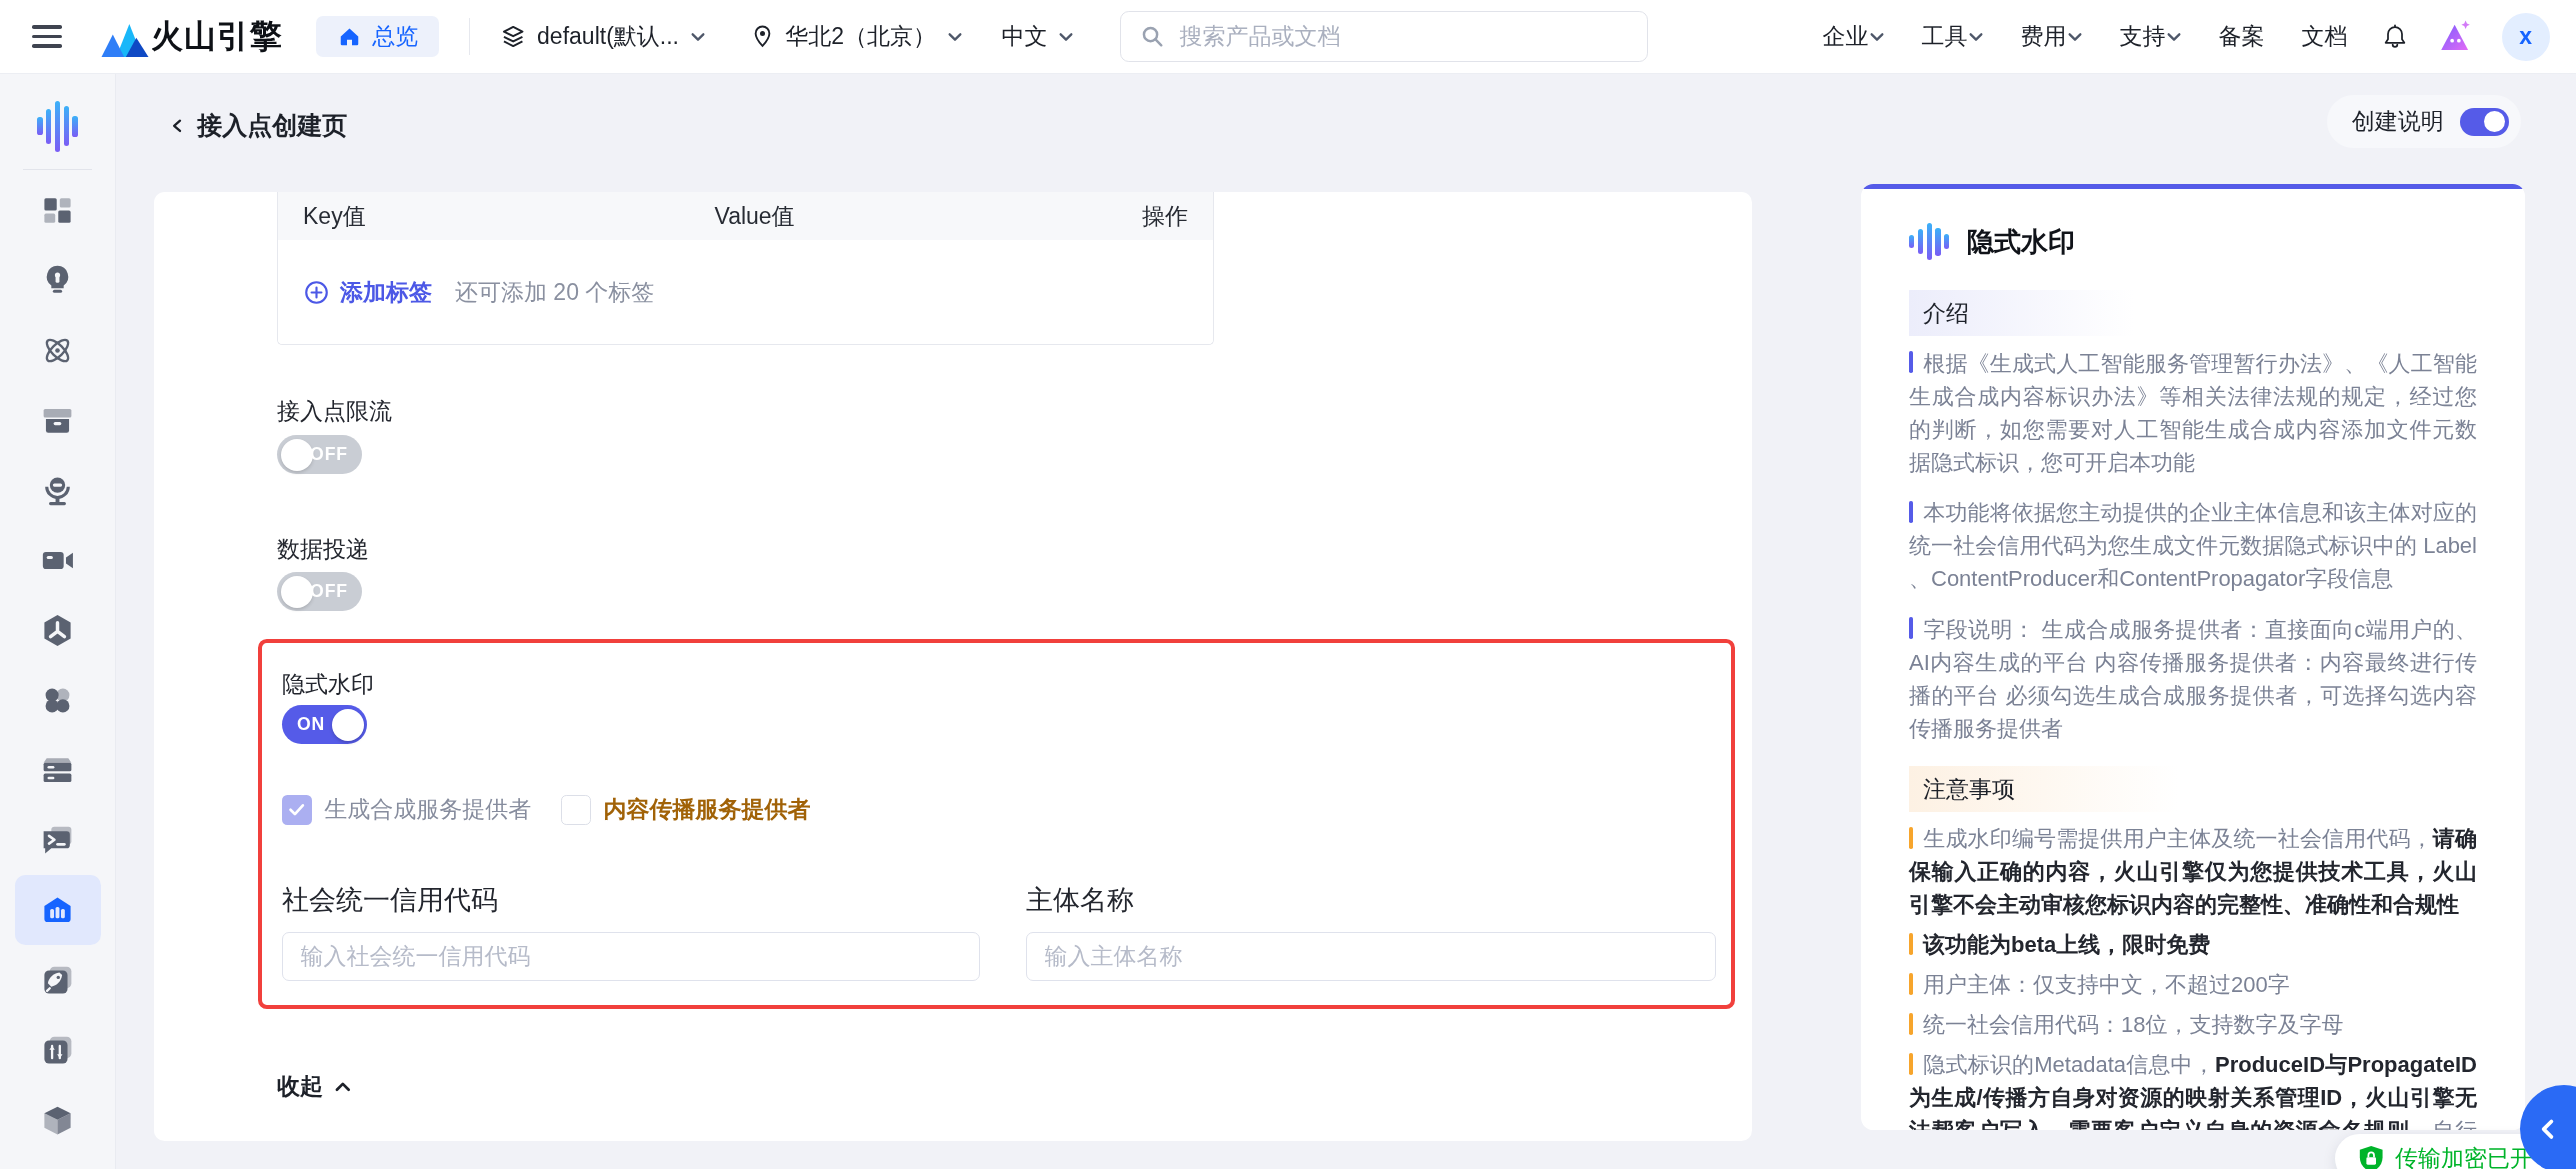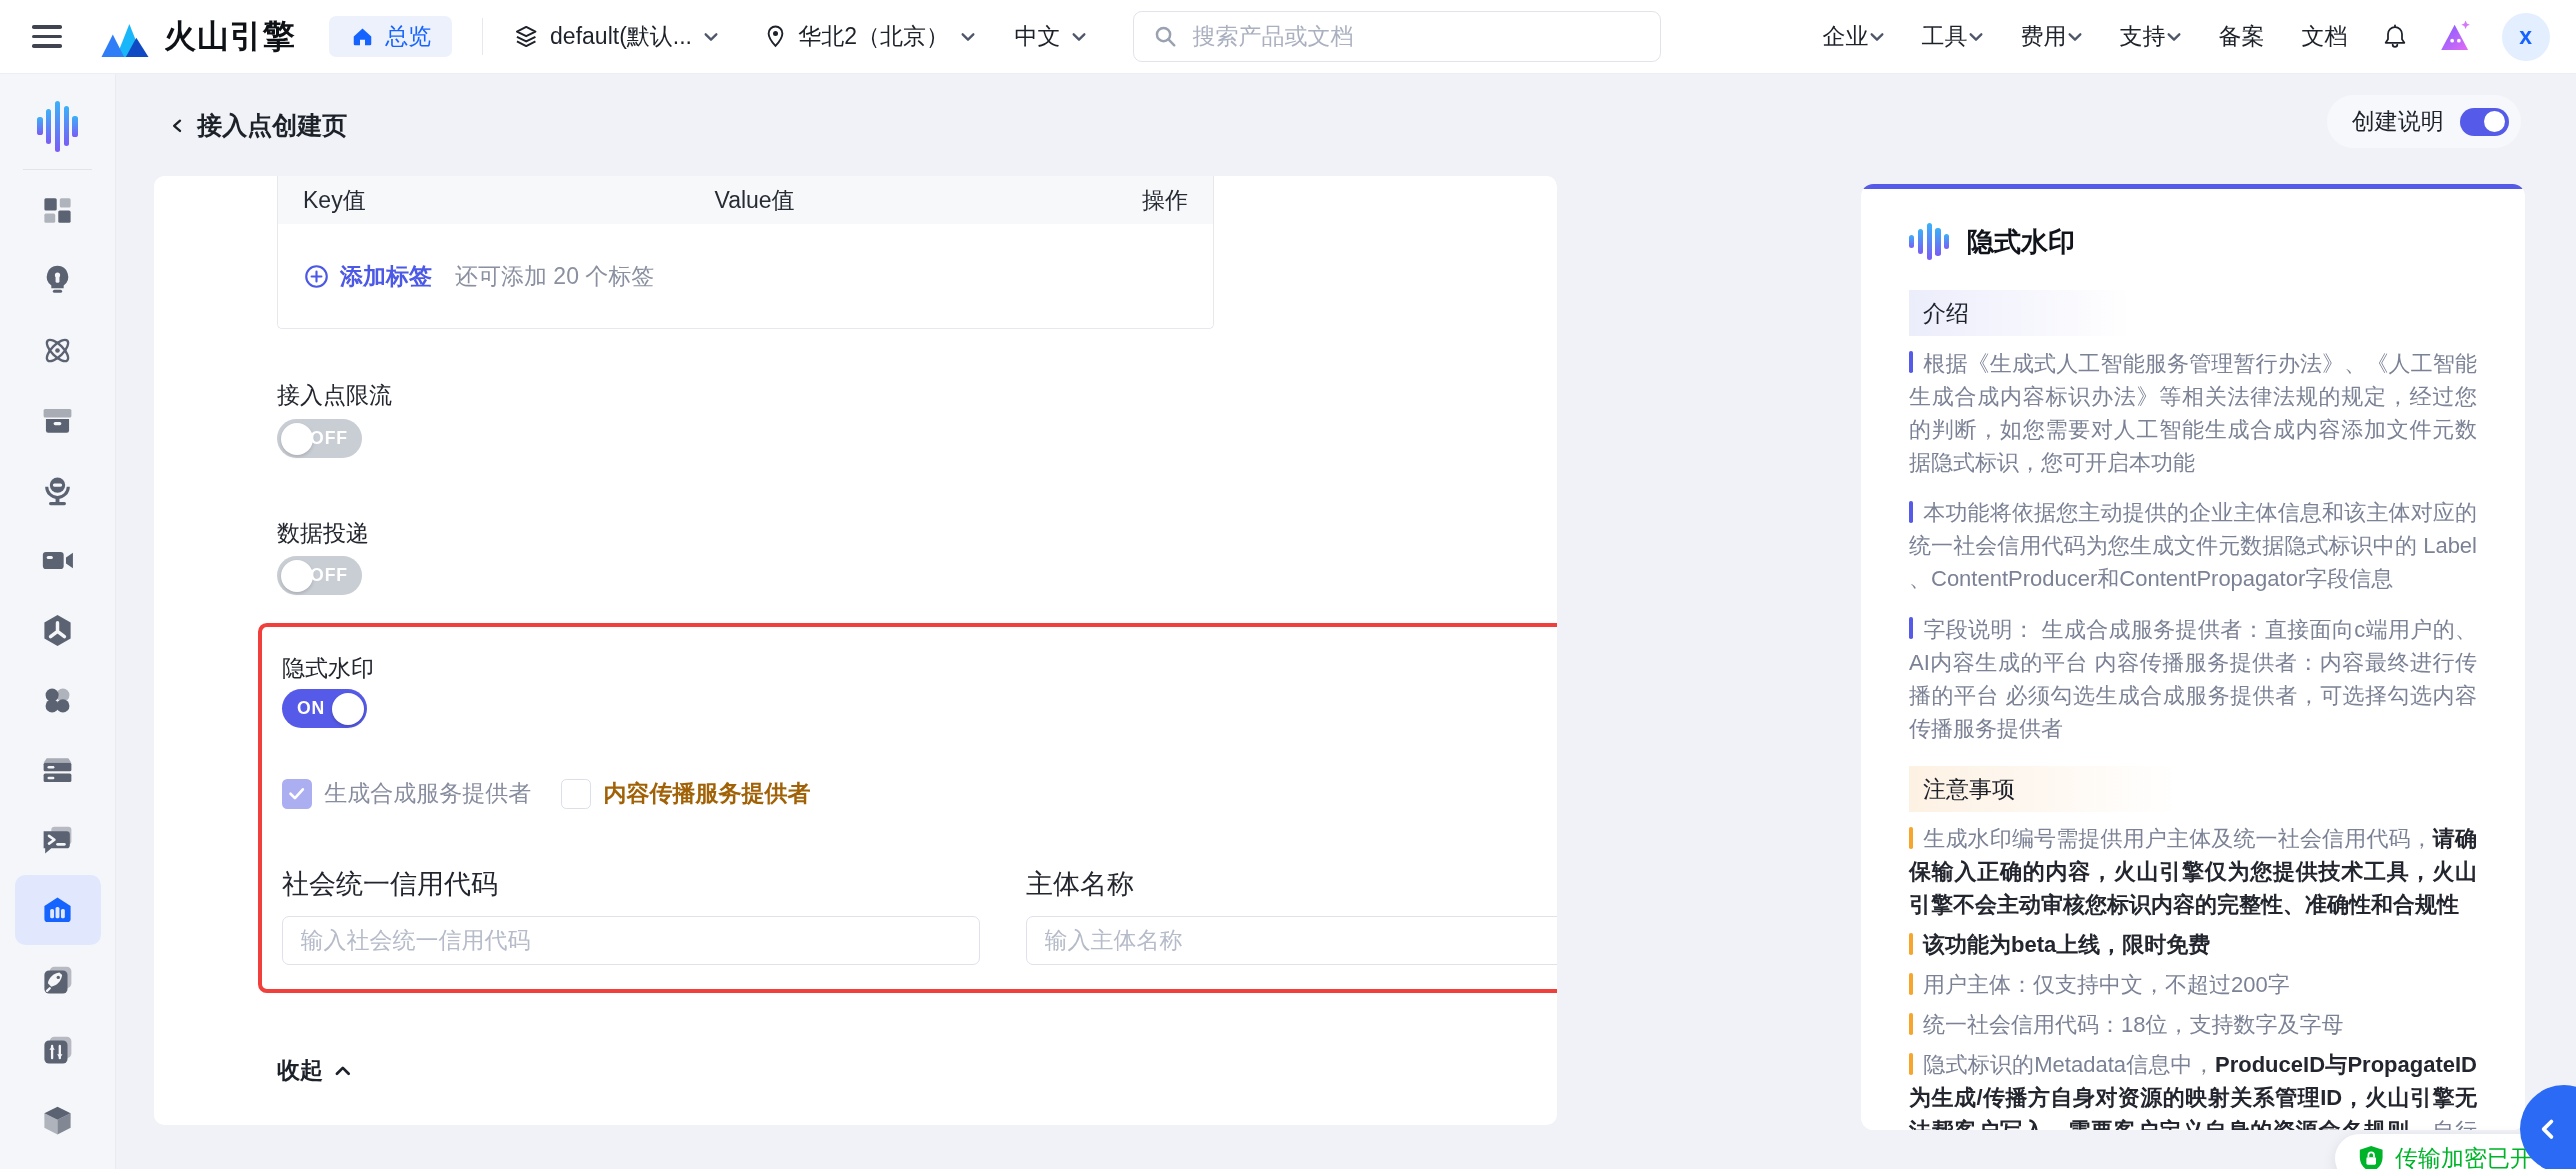--- a/index.html
+++ b/index.html
@@ -9,21 +9,21 @@
     background:#f1f2f7; color:#1d2129;
     font-family:"Liberation Sans","DejaVu Sans",sans-serif; font-size:23px;
   }
   svg { display:block; }
 
   
   .topnav { position:absolute; top:0; left:0; right:0; height:74px; background:#fff;
     border-bottom:0.9px solid #eceef3; display:flex; align-items:center; padding:0 26.4px 0 32px; z-index:20; }
   .hamburger { width:30px; display:flex; flex-direction:column; gap:6.2px; margin-right:39px; cursor:pointer; }
   .hamburger i { display:block; height:3.5px; background:#3f4450; border-radius:1.8px; }
-  .brand { display:flex; align-items:center; gap:15px; margin-right:33px; }
+  .brand { display:flex; align-items:center; gap:2px; margin-right:33px; }
   .brand-text { font-size:32px; font-weight:700; color:#0e1116; letter-spacing:0.9px; }
   .overview-pill { display:flex; align-items:center; gap:10.6px; background:#edf1fb; color:#1664ff;
     border-radius:7px; padding:5px 21px; font-size:23px; margin-right:30px; cursor:pointer; }
   .nav-divider { width:0.9px; height:37px; background:#e6e8ee; margin-right:30px; }
   .selector { display:flex; align-items:center; gap:10.6px; font-size:23px; color:#1d2129; cursor:pointer; }
   .sel-project { margin-right:44px; } .sel-region { margin-right:39px; } .sel-lang { margin-right:46px; }
   .chev { color:#4e5769; }
   .search-box { width:528px; height:51px; border:1.8px solid #e1e3ea; border-radius:8.8px; background:#fff;
     display:flex; align-items:center; gap:12.3px; padding:0 17.6px; }
   .search-box input { border:none; outline:none; flex:1; font-size:23px; color:#1d2129; background:transparent;
@@ -56,21 +56,21 @@
 
   
   .breadcrumb { position:absolute; left:169px; top:109px; display:flex; align-items:center; gap:10.6px;
     font-size:25px; font-weight:600; cursor:pointer; z-index:5; }
   .create-help { position:absolute; right:55px; top:95px; height:53px; border-radius:26.4px; background:#f7f8fb;
     display:flex; align-items:center; gap:16px; padding:0 12.3px 0 25px; font-size:23px; z-index:5; }
   .mini-switch { width:49px; height:28px; border-radius:14px; background:#555be8; position:relative; cursor:pointer; }
   .mini-switch i { position:absolute; right:3.5px; top:3.5px; width:21px; height:21px; border-radius:50%; background:#fff; }
 
   
-  .card { position:absolute; left:154px; top:176px; width:1403px; height:949px; background:#fff;
+  .card { position:absolute; left:154px; top:192px; width:1598px; height:949px; background:#fff;
     border-radius:10.6px; overflow:hidden; z-index:2; }
 
   .tag-table { position:absolute; left:123px; top:0; width:937px; border:0.9px solid #e6e8ee; border-top:none;
     border-radius:0 0 5.3px 5.3px; overflow:hidden; }
   .tt-head { display:grid; grid-template-columns:1fr 1fr 132px; height:48px; align-items:center;
     background:#f7f8fa; font-size:23px; color:#272b33; }
   .tt-head .c1 { padding-left:25px; }
   .tt-head .c2 { padding-left:35px; }
   .tt-head .c3 { text-align:right; padding-right:25px; }
   .tt-body { height:104px; display:flex; align-items:center; gap:23px; padding-left:26.4px; background:#fff; }

